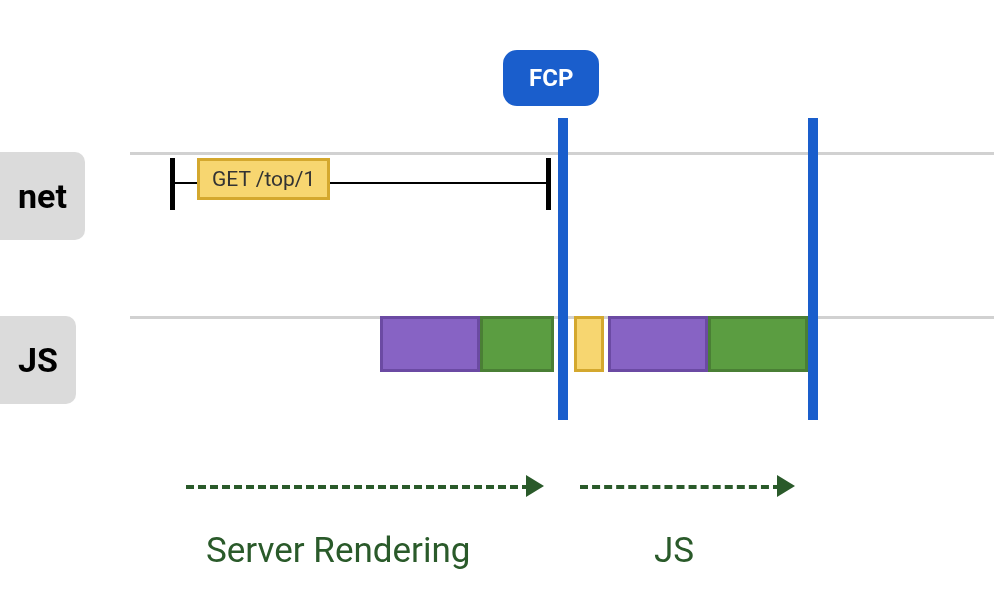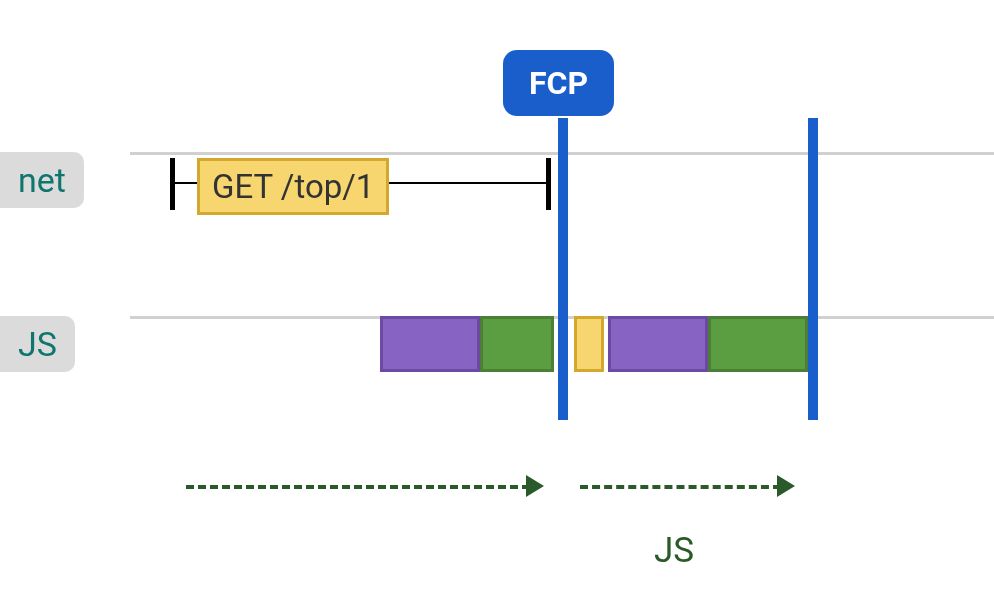--- a/index.html
+++ b/index.html
@@ -17,39 +17,40 @@
     .diagram {
       position: relative;
       width: 100%;
       height: 100%;
     }
     .marker-pill {
       position: absolute;
       background: #1a5ecc;
       color: #fff;
       font-weight: 700;
-      font-size: 32px;
+      font-size: 24px;
       padding: 14px 26px;
       border-radius: 14px;
       z-index: 5;
     }
     .marker-line {
       position: absolute;
       background: #1a5ecc;
       width: 10px;
       z-index: 4;
     }
     .row-label {
       position: absolute;
       background: #dbdbdb;
-      color: #0f766e;
+      color: #000000;
       font-size: 34px;
-      padding: 8px 18px;
+      padding: 24px 18px;
       border-radius: 0 10px 10px 0;
       left: 0;
+      font-weight: bold;
     }
     .row-line {
       position: absolute;
       height: 3px;
       background: #d1d1d1;
       left: 130px;
       right: 0;
     }
     .span-bracket {
       position: absolute;
@@ -59,21 +60,21 @@
     .span-line {
       position: absolute;
       height: 2px;
       background: #000;
     }
     .request-box {
       position: absolute;
       background: #f7d670;
       border: 3px solid #d4a82e;
       padding: 6px 12px;
-      font-size: 33px;
+      font-size: 21px;
       color: #333;
     }
     .js-block {
       position: absolute;
       height: 56px;
     }
     .block-purple {
       background: #8763c4;
       border: 3px solid #6b4aa3;
     }
@@ -135,19 +136,20 @@
   <div class="js-block block-purple" style="left: 380px; width: 100px; top: 316px;"></div>
   <div class="js-block block-green" style="left: 480px; width: 74px; top: 316px;"></div>
   <div class="js-block block-yellow" style="left: 574px; width: 30px; top: 316px;"></div>
   <div class="js-block block-purple" style="left: 608px; width: 100px; top: 316px;"></div>
   <div class="js-block block-green" style="left: 708px; width: 100px; top: 316px;"></div>
 
   <div class="dashed-arrow" style="left: 186px; width: 356px; top: 472px;">
     <div class="dashed-line" style="left: 0; right: 12px;"></div>
     <div class="arrow-head"></div>
   </div>
+  <div class="phase-label" style="left: 206px; top: 530px;">Server Rendering</div>
 
   <div class="dashed-arrow" style="left: 580px; width: 213px; top: 472px;">
     <div class="dashed-line" style="left: 0; right: 12px;"></div>
     <div class="arrow-head"></div>
   </div>
   <div class="phase-label" style="left: 654px; top: 530px;">JS</div>
 </div>
 
 </body></html>

